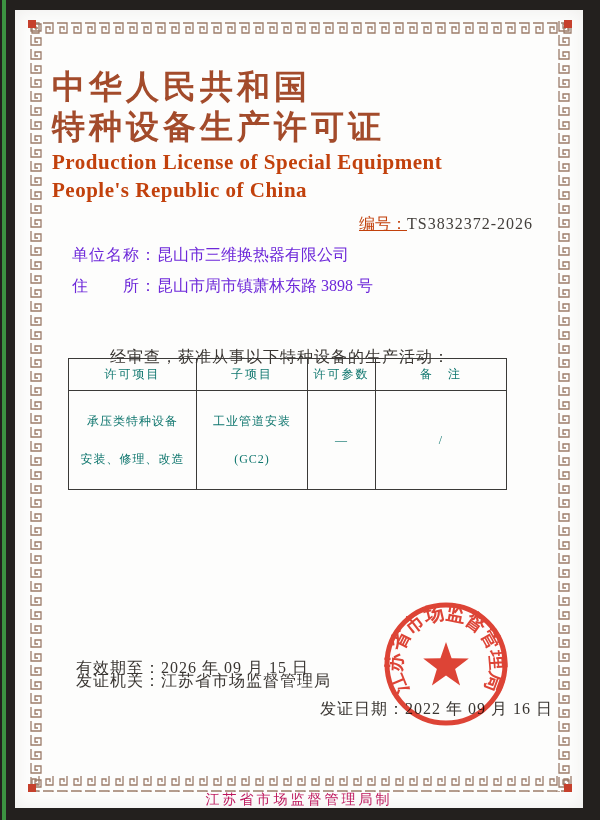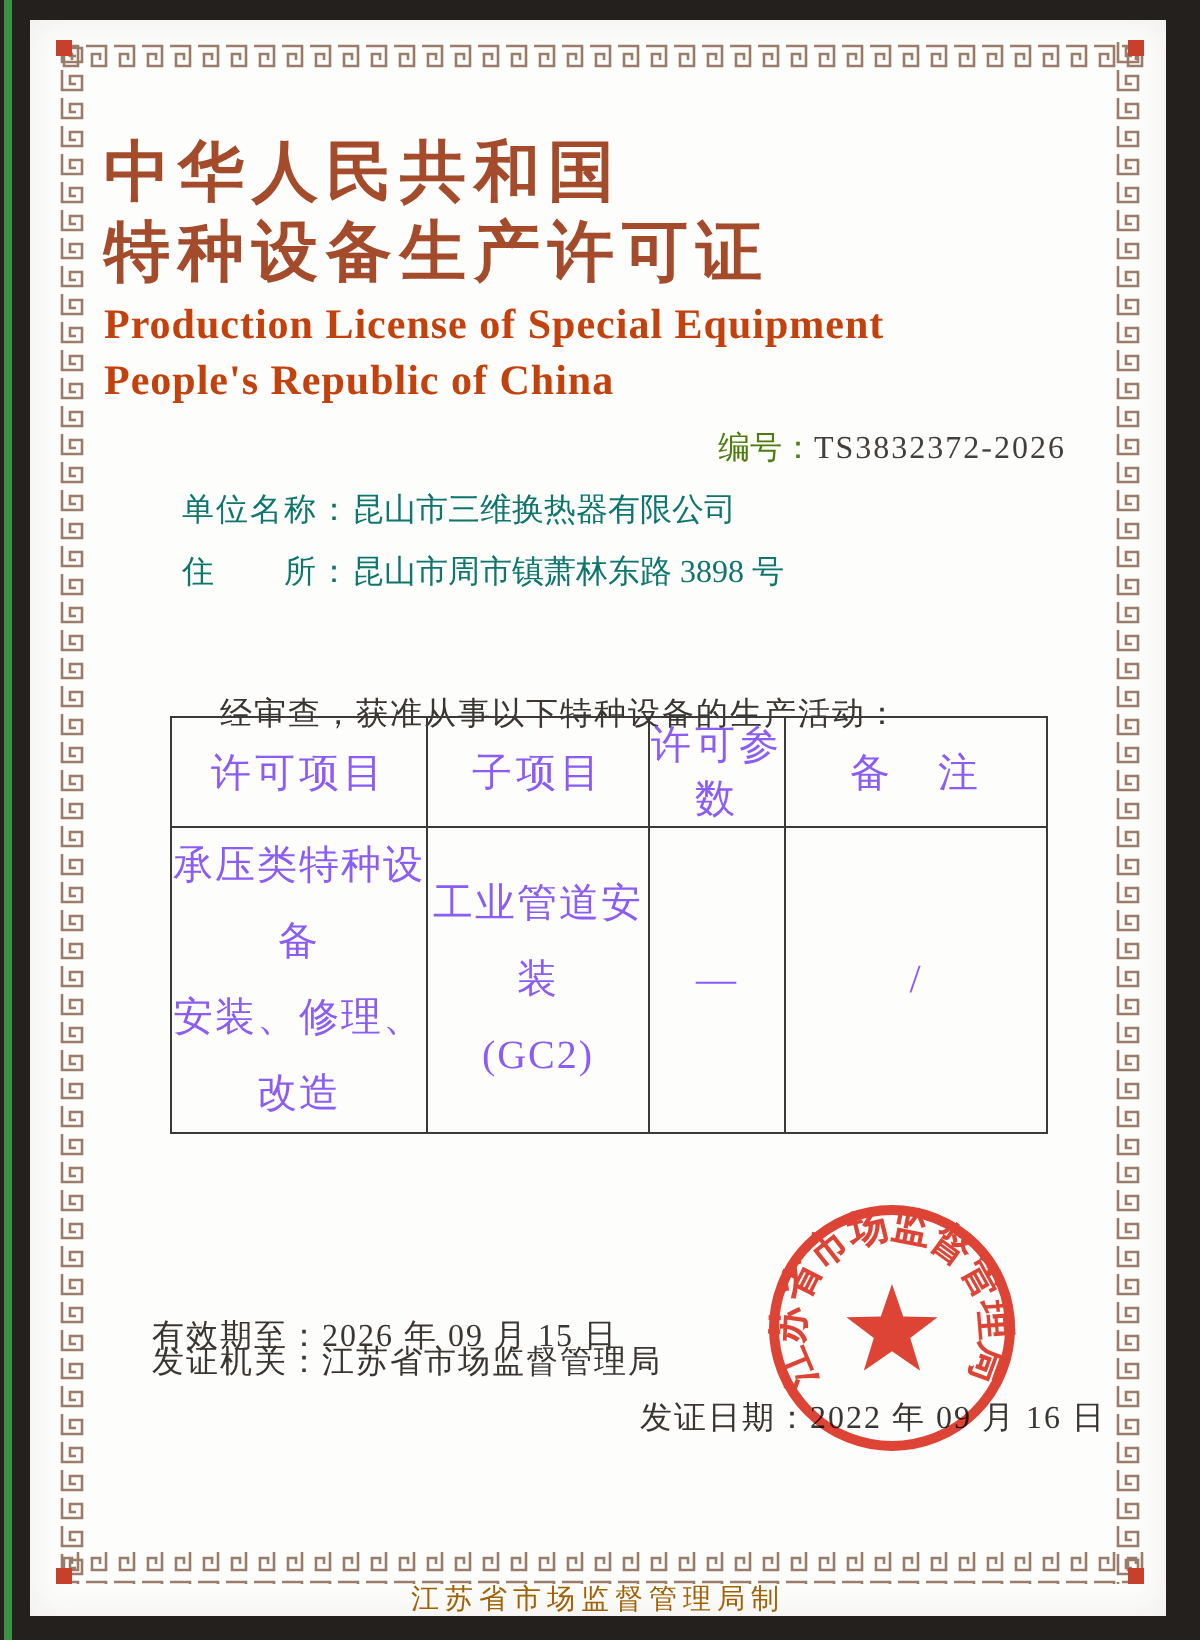--- a/index.html
+++ b/index.html
@@ -13,39 +13,39 @@
     position:absolute;left:15px;top:10px;width:568px;height:798px;
     background:#fdfdfc;
     box-shadow:inset 0 0 18px rgba(60,50,40,.08);
   }
   .border-svg{position:absolute;left:13px;top:10px;}
   .titles{position:absolute;left:0;top:58px;width:100%;text-align:left;padding-left:37px;}
   .title-cn{font-size:33px;font-weight:bold;color:#a34b2b;letter-spacing:4px;line-height:38px;}
   .title-cn2{line-height:42px;}
   .title-en{font-size:21px;font-weight:bold;color:#c2410c;line-height:28px;letter-spacing:.5px;}
   .no-line{position:absolute;right:50px;top:204px;font-size:16px;}
-  .no-label{color:#4d7c0f;}
+  .no-label{color:#c2410c;text-decoration:underline;}
   .no-value{color:#433f3b;letter-spacing:1px;}
-  .field{position:absolute;left:76px;font-size:16px;color:#0f766e;white-space:nowrap;}
+  .field{position:absolute;left:57px;font-size:16px;color:#6d28d9;white-space:nowrap;}
   .field .lbl{letter-spacing:1px;}
   .approval{position:absolute;left:95px;top:325px;font-size:16px;color:#3a3632;letter-spacing:1px;margin-top:12px;}
   .lic-table{
-    position:absolute;left:70px;top:348px;width:438px;border-collapse:collapse;
-    font-size:20px;color:#8b5cf6;table-layout:fixed;
+    position:absolute;left:53px;top:348px;width:438px;border-collapse:collapse;
+    font-size:12px;color:#0f766e;table-layout:fixed;
   }
   .lic-table td{border:1.5px solid #3b3a38;text-align:center;vertical-align:middle;padding:0;}
   .lic-table .hrow td{height:31px;letter-spacing:2px;}
   .lic-table .brow td{height:98px;line-height:38px;letter-spacing:1px;}
   .bottom-line{position:absolute;font-size:16px;color:#3a3632;white-space:nowrap;}
   .issuer{left:61px;top:661px;letter-spacing:1px;font-family:Liberation Mono, monospace;}
   .valid{left:61px;top:648px;letter-spacing:1px;}
   .issued{left:305px;top:689px;letter-spacing:1px;}
   .stamp{position:absolute;left:365px;top:588px;mix-blend-mode:multiply;opacity:.93;}
   .footer{position:absolute;left:0;top:781px;width:100%;text-align:center;
-    font-size:14px;color:#a16207;letter-spacing:3px;}
+    font-size:14px;color:#be185d;letter-spacing:3px;}
 </style>
 </head>
 <body>
 
 <div class="edge-stripe"></div>
 
 <div class="page">
 
   <svg class="border-svg" width="544" height="772" viewBox="0 0 544 772">
     <defs>

